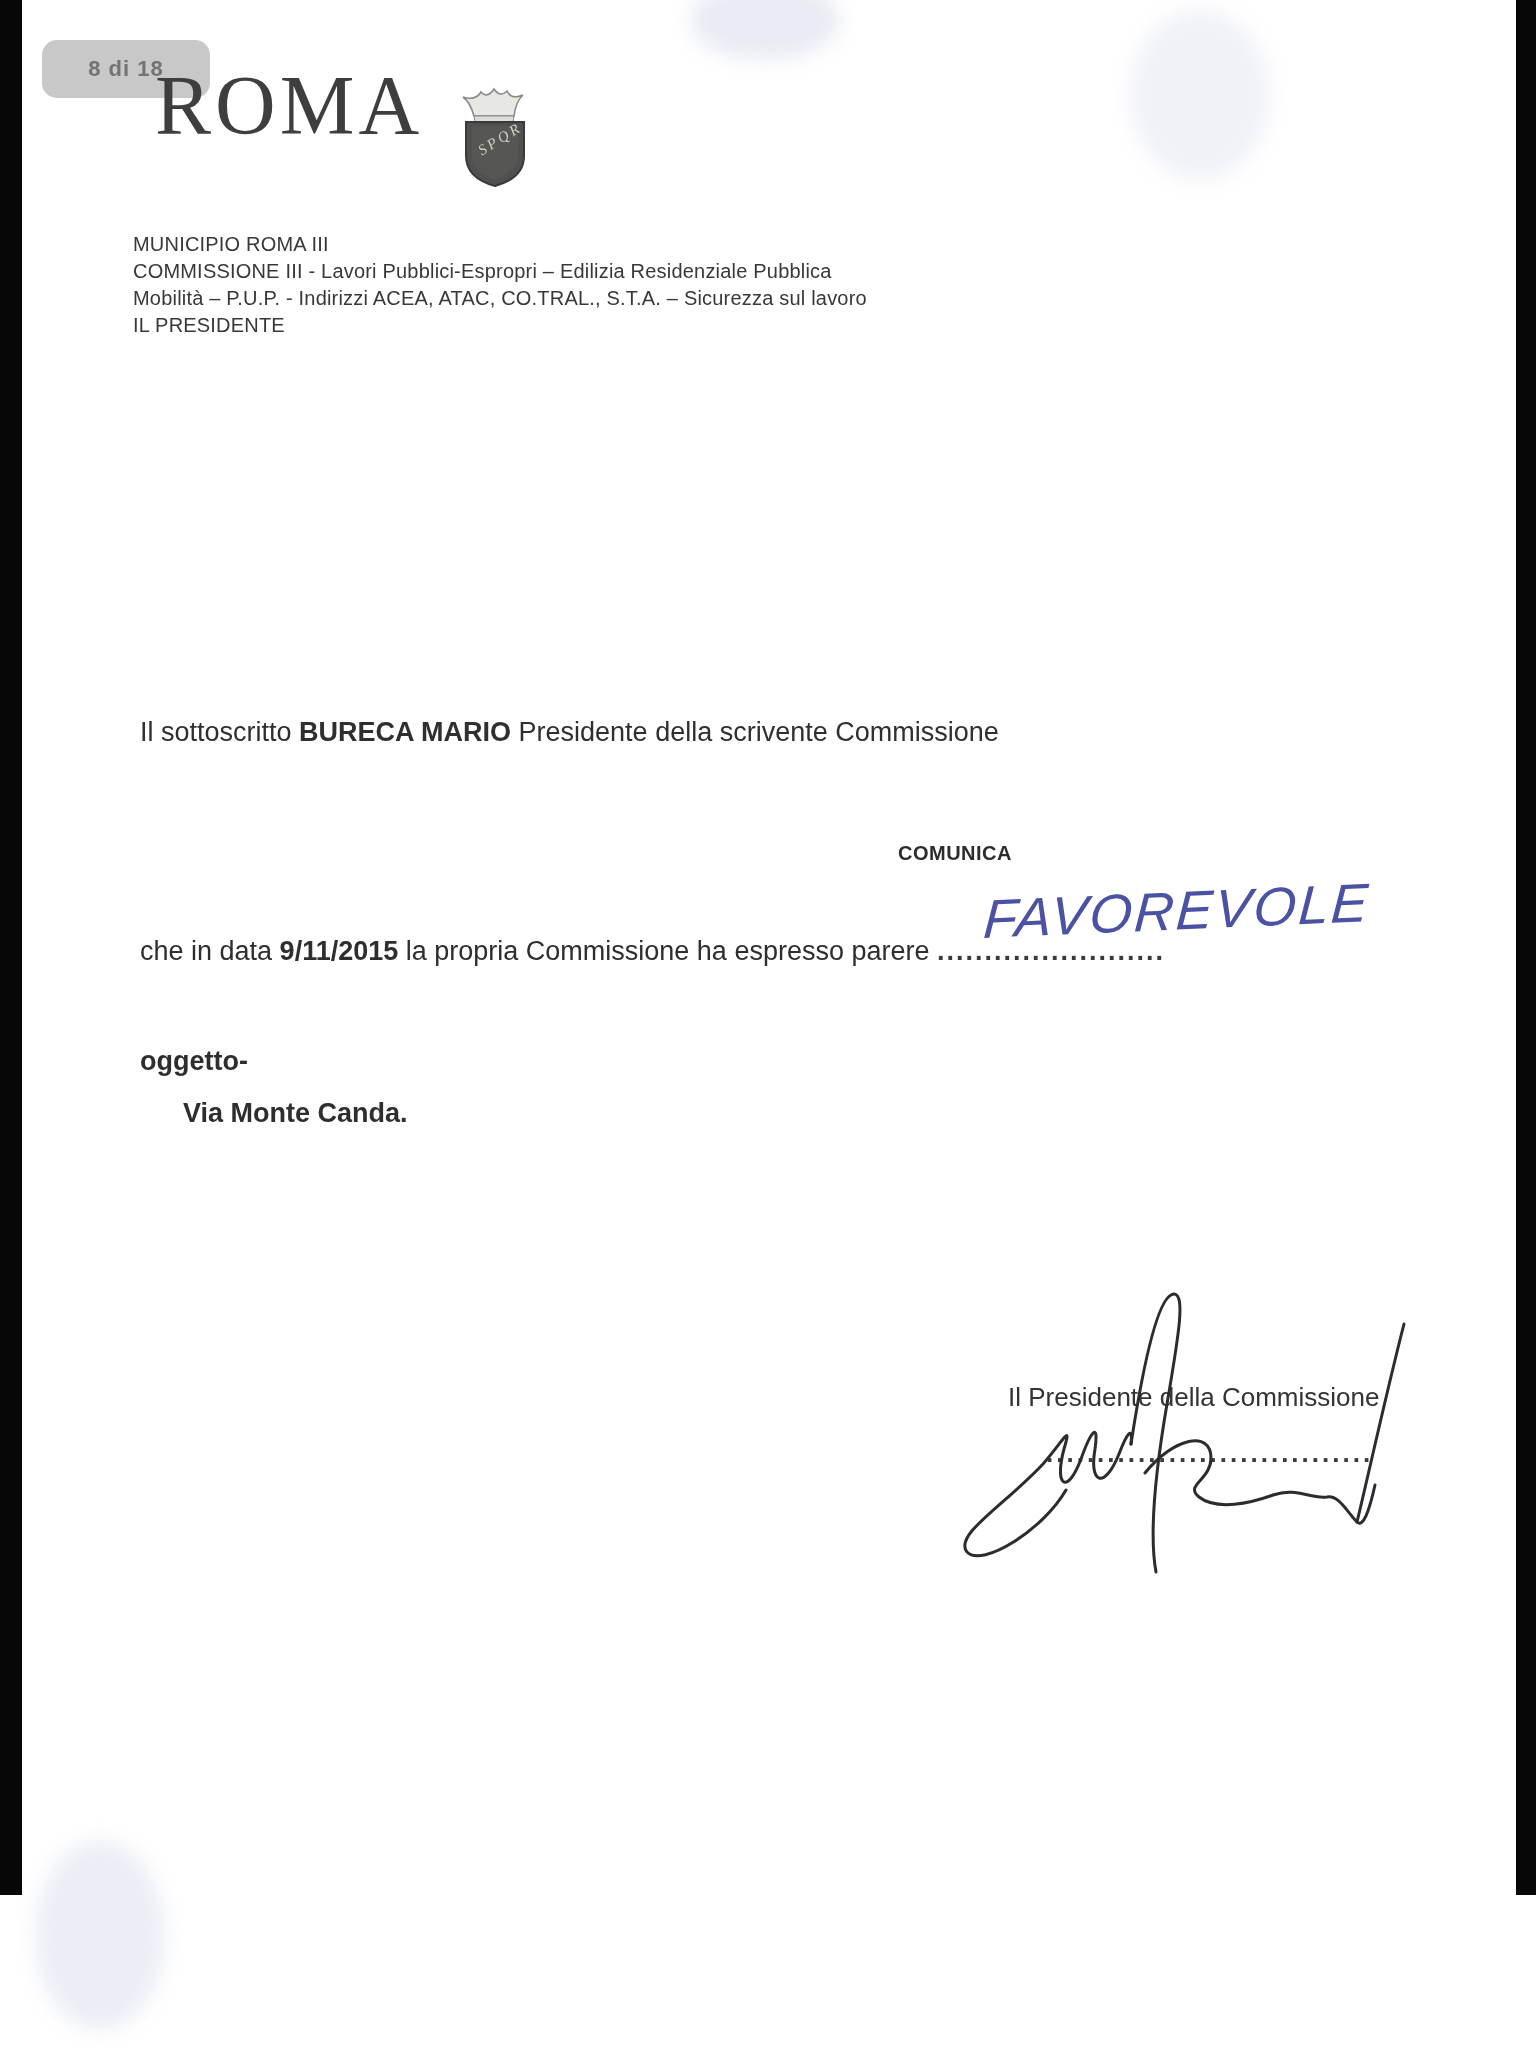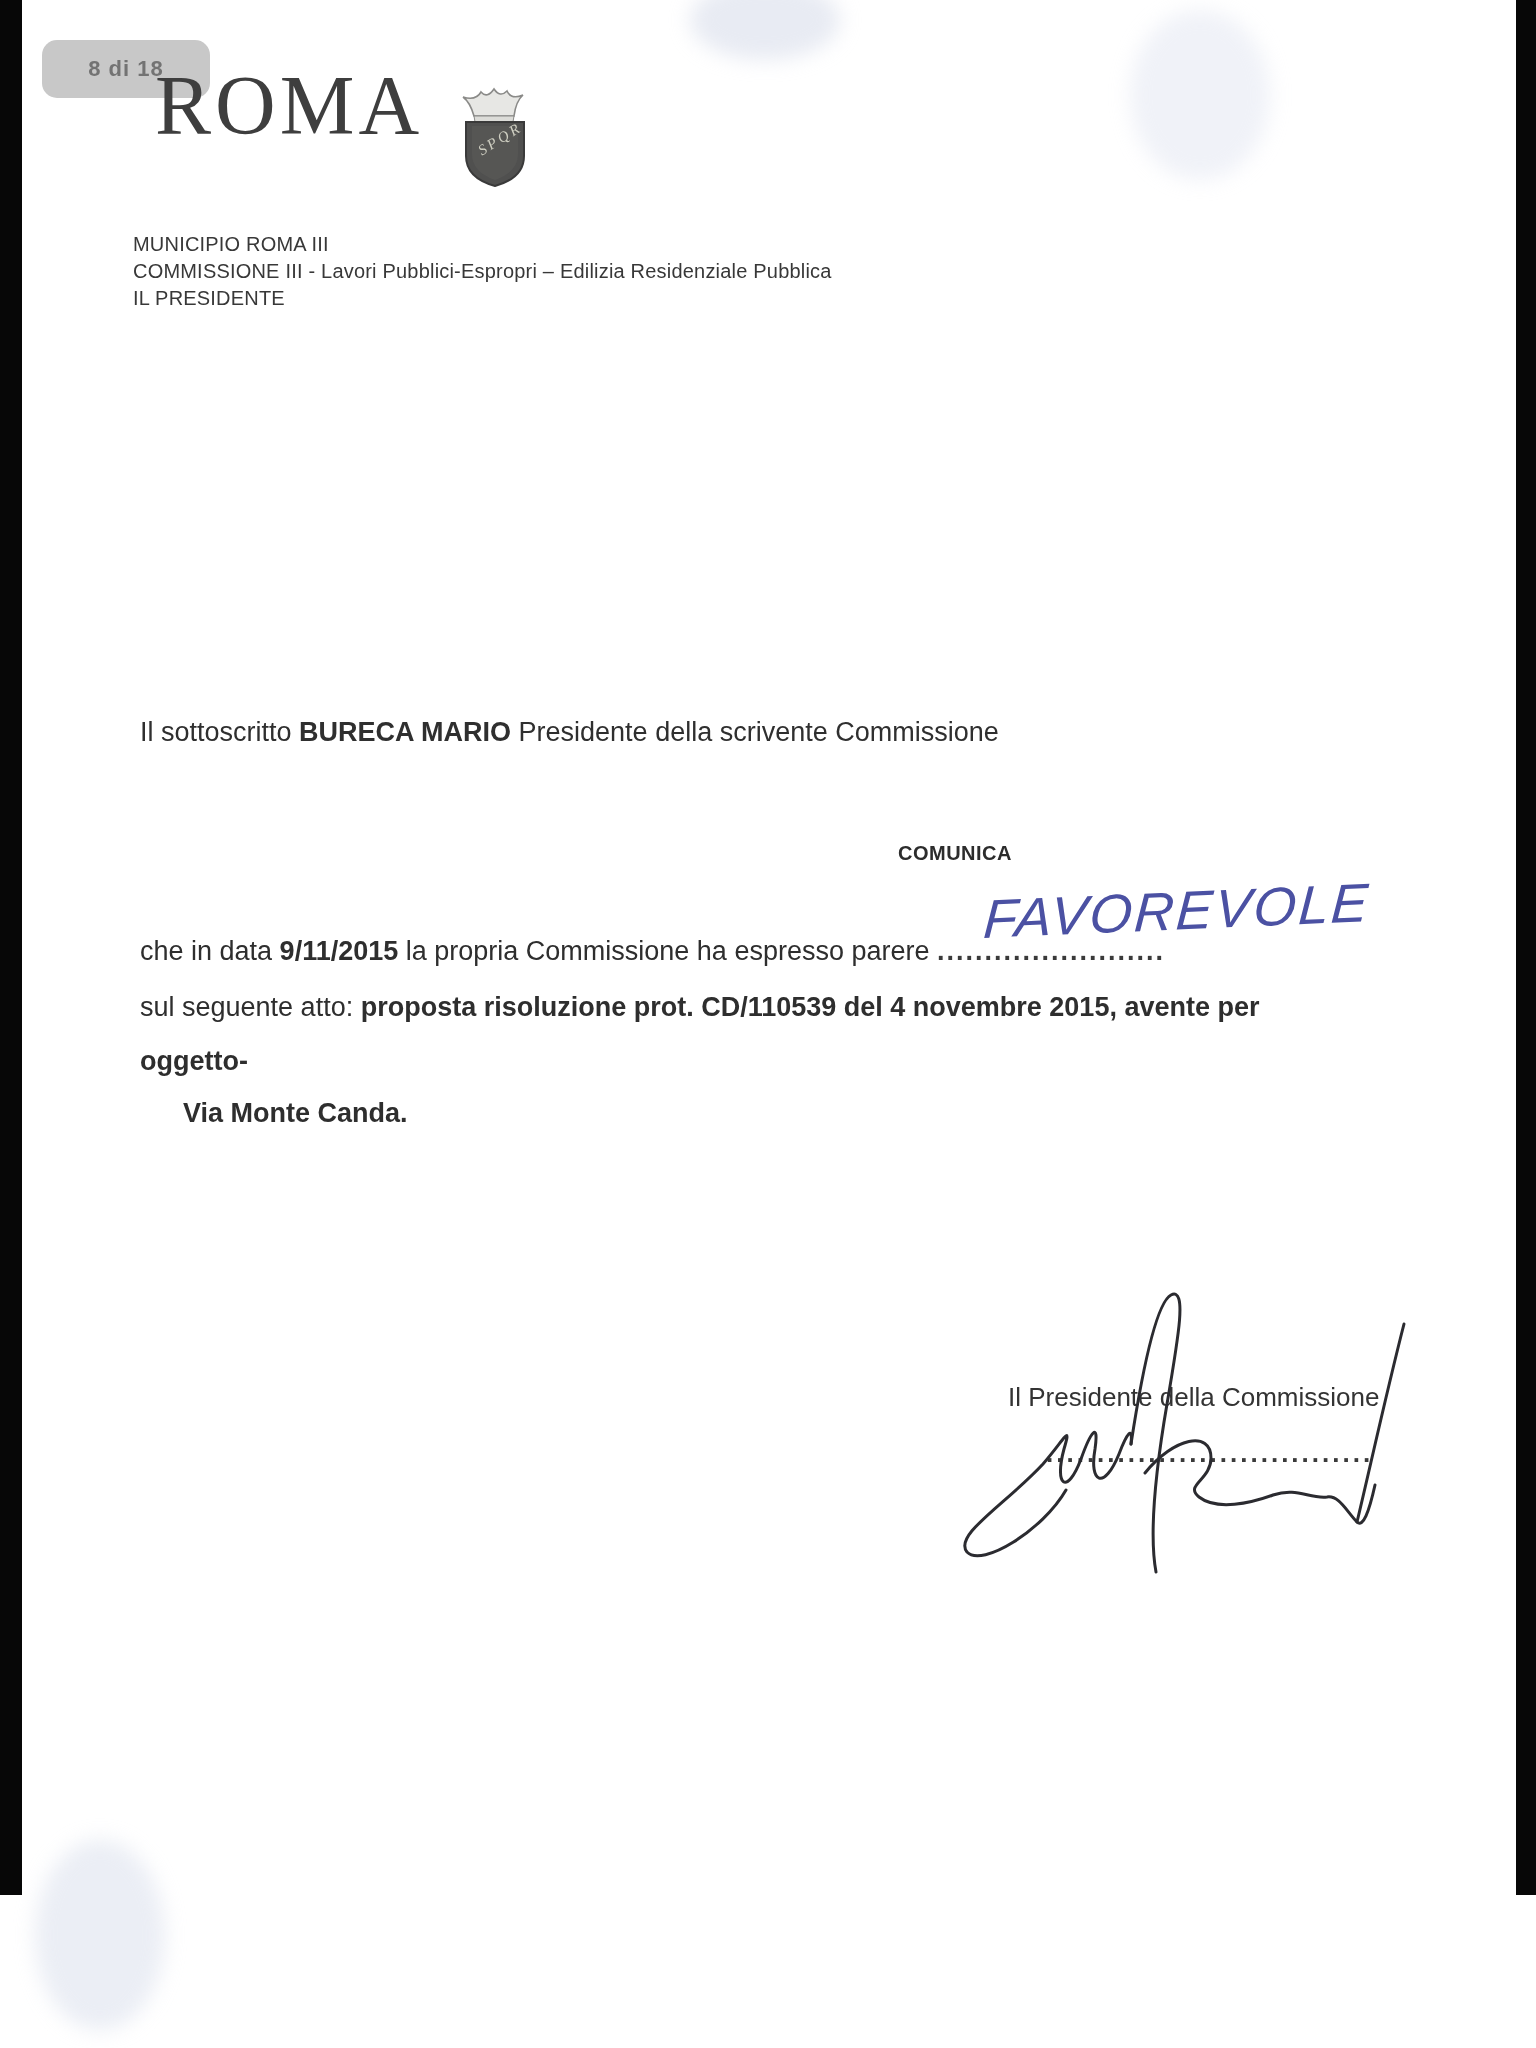--- a/index.html
+++ b/index.html
@@ -123,38 +123,36 @@
     <path d="M24 32 L64 32 L63 38 L25 38 Z" fill="#dcdcd8" stroke="#8a8a88" stroke-width="1"></path>
 
     <path d="M16 38 L74 38 L74 72 Q74 94 45 102 Q16 94 16 72 Z" fill="#50504f" stroke="#3a3a3a" stroke-width="2"></path>
     <path d="M22 42 L68 42 L68 70 Q68 88 45 96 Q22 88 22 70 Z" fill="#5a5a58" opacity="0.6"></path>
     <text x="28" y="66" transform="rotate(-32 40 62)" font-family="Liberation Serif, serif" font-style="italic" font-size="15" fill="#cfcfc2" letter-spacing="3">SPQR</text>
   </svg>
 
   <div id="letterhead">
     <div>MUNICIPIO ROMA III</div>
     <div>COMMISSIONE III - Lavori Pubblici-Espropri – Edilizia Residenziale Pubblica</div>
+    <div>Mobilità – P.U.P. - Indirizzi ACEA, ATAC, CO.TRAL., S.T.A. – Sicurezza sul lavoro</div>
     <div>IL PRESIDENTE</div>
   </div>
 
 
   <div id="intro-line">
     <span>Il sottoscritto </span><span class="bold">BURECA MARIO</span><span> Presidente della scrivente Commissione</span>
   </div>
 
   <div id="comunica-heading">COMUNICA</div>
 
   <div id="body-line-1" class="body-line">
     <span>che in data </span><span class="bold">9/11/2015</span><span> la propria Commissione ha espresso parere </span><span class="dots">........................</span>
   </div>
   <div id="handwritten-parere">FAVOREVOLE</div>
 
-  <div id="body-line-2" class="body-line">
-    <span>sul seguente atto: </span><span class="bold">proposta risoluzione prot. CD/110539 del 4 novembre 2015, avente per</span>
-  </div>
   <div id="body-line-3" class="body-line bold">oggetto-</div>
   <div id="body-line-4" class="body-line bold">Via Monte Canda.</div>
 
   <div id="sig-label">Il Presidente della Commissione</div>
   <div id="sig-dots">................................</div>
 
   <svg id="signature-svg" viewBox="0 0 480 312">
     <g fill="none" stroke="#2b2b30" stroke-width="3" stroke-linecap="round">
 
       <path d="M118 218 C95 258 34 296 19 280 C5 263 58 232 95 192 C116 168 124 150 116 177 C106 214 119 224 133 187 C143 159 151 149 147 177 C141 211 156 219 171 182 C179 161 185 153 183 172"></path>

